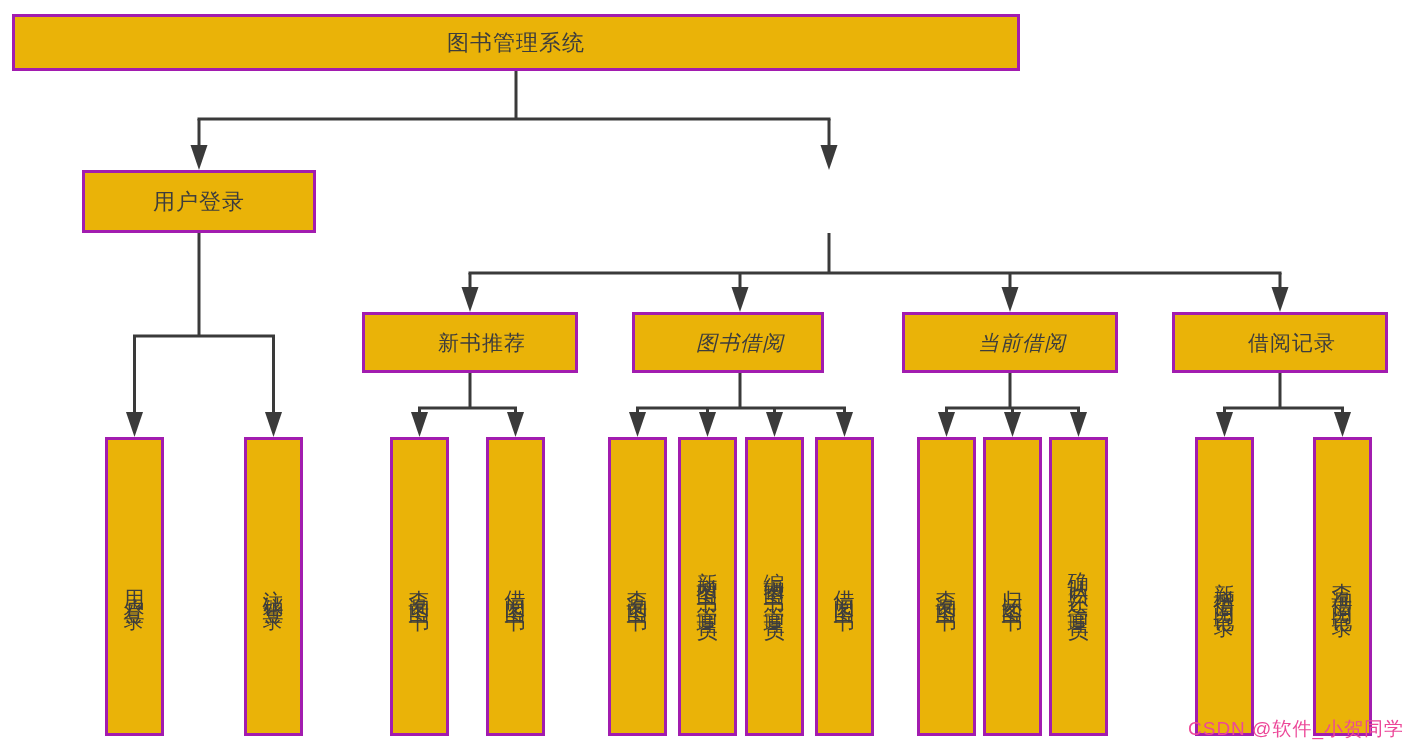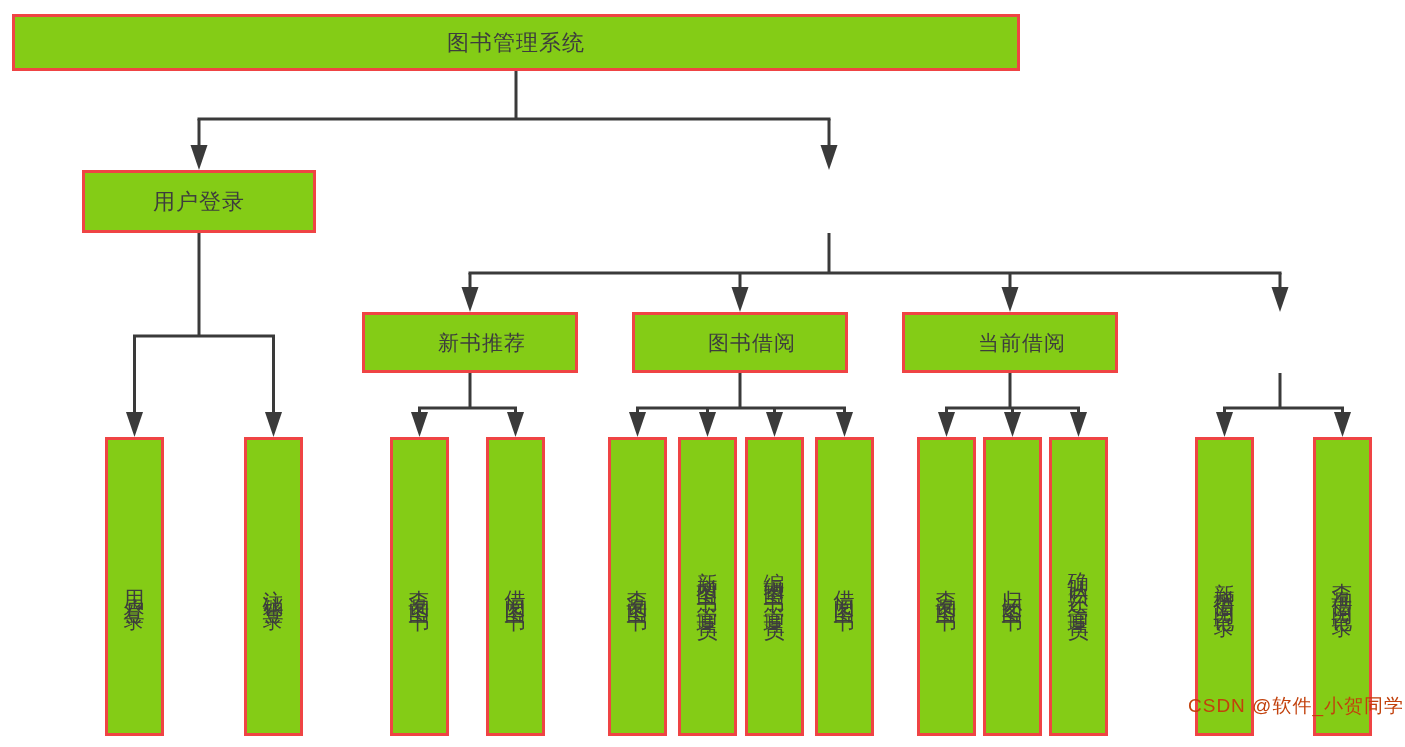--- a/index.html
+++ b/index.html
@@ -7,56 +7,56 @@
     position:relative;
     width:1405px; height:747px;
     background:#ffffff;
     font-family:"Liberation Sans","DejaVu Sans",sans-serif;
     overflow:hidden;
   }
   svg.wires { position:absolute; left:0; top:0; width:1405px; height:747px; }
   .node {
     position:absolute;
     box-sizing:border-box;
-    border:3px solid #ef4444;
-    background:#84cc16;
+    border:3px solid #a21caf;
+    background:#eab308;
     color:#3d3d3d;
     display:flex;
     align-items:center;
     justify-content:center;
     text-align:center;
   }
   .node.h { font-size:22px; letter-spacing:1px; }
   .node.h3 { font-size:21px; letter-spacing:1px;padding-left:24px; }
   .node.v {
     writing-mode:vertical-rl;
     text-orientation:mixed;
     font-size:21px;
     letter-spacing:7px;
     line-height:1;
   }
   
   .n-root          { left:12px;   top:14px;  width:1008px; height:57px; }
   .n-user-login    { left:82px;   top:170px; width:234px;  height:63px; }
   .n-book-mgmt     { left:712px;  top:170px; width:234px;  height:63px; }
   .n-new-rec       { left:362px;  top:312px; width:216px;  height:61px; }
-  .n-book-borrow   { left:632px;  top:312px; width:216px;  height:61px; }
-  .n-cur-borrow    { left:902px;  top:312px; width:216px;  height:61px; }
+  .n-book-borrow   { left:632px;  top:312px; width:192px;  height:61px;font-style:italic; }
+  .n-cur-borrow    { left:902px;  top:312px; width:216px;  height:61px;font-style:italic; }
   .n-borrow-rec    { left:1172px; top:312px; width:216px;  height:61px; }
   .leaf            { top:437px; width:59px; height:299px; }
   .n-u1 { left:105px; }  .n-u2 { left:244px; }
   .n-r1 { left:390px; }  .n-r2 { left:486px; }
   .n-b1 { left:608px; }  .n-b2 { left:678px; }  .n-b3 { left:745px; }  .n-b4 { left:815px; }
   .n-c1 { left:917px; }  .n-c2 { left:983px; }  .n-c3 { left:1049px; }
   .n-d1 { left:1195px; } .n-d2 { left:1313px; }
   .watermark {
     position:absolute;
-    left:1188px; top:693px;
+    left:1188px; top:716px;
     font-size:19px;
-    color:#c2410c;
+    color:#ec4899;
     letter-spacing:1px;
     white-space:nowrap;
   }
   .wire { stroke:#3a3a3a; stroke-width:3; fill:none; }
   .head { fill:#3a3a3a; stroke:none; }
 </style>
 </head>
 <body>
 
 <div class="stage">
@@ -137,20 +137,21 @@
     </g>
   </svg>
 
   <div class="node h n-root">图书管理系统</div>
 
   <div class="node h n-user-login">用户登录</div>
 
   <div class="node h3 n-new-rec">新书推荐</div>
   <div class="node h3 n-book-borrow">图书借阅</div>
   <div class="node h3 n-cur-borrow">当前借阅</div>
+  <div class="node h3 n-borrow-rec">借阅记录</div>
 
   <div class="node v leaf n-u1">用户登录</div>
   <div class="node v leaf n-u2">注销登录</div>
 
   <div class="node v leaf n-r1">查询图书</div>
   <div class="node v leaf n-r2">借阅图书</div>
 
   <div class="node v leaf n-b1">查询图书</div>
   <div class="node v leaf n-b2">新增图书（管理员）</div>
   <div class="node v leaf n-b3">编辑图书（管理员）</div>

